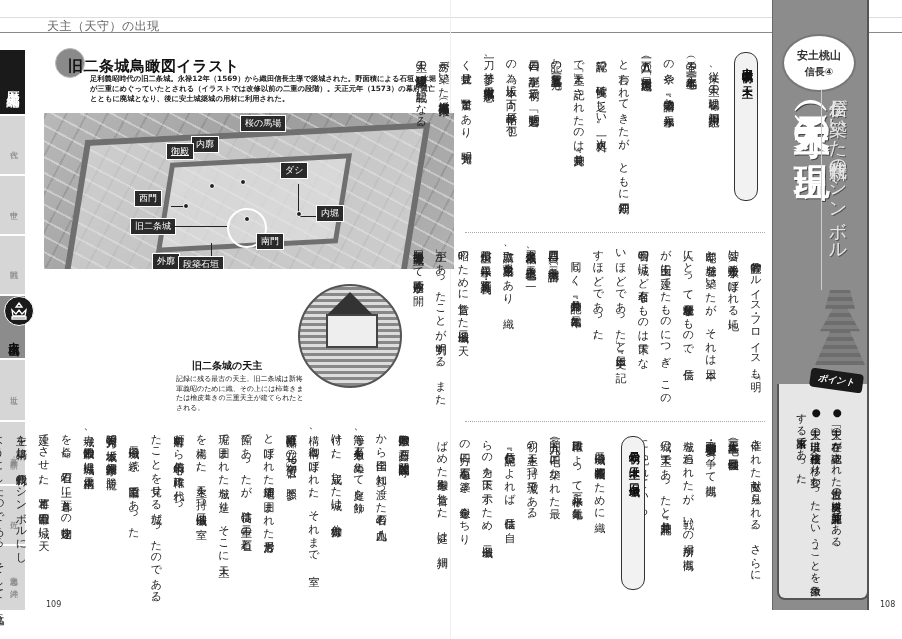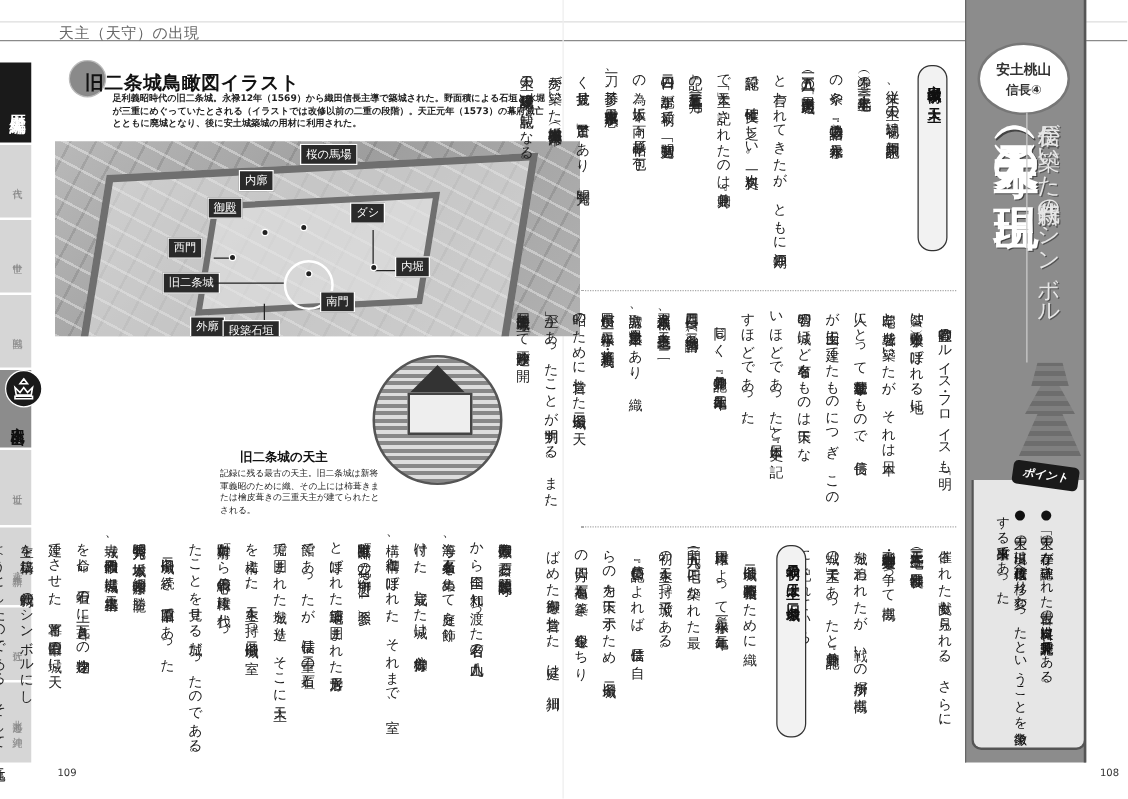--- a/index.html
+++ b/index.html
@@ -25,21 +25,21 @@
   
   .illus-badge { position:absolute; left:55px; top:48px; width:28px; height:28px; border-radius:50%; background:#8a8a8a; border:1px solid #bbb; }
   .illus-title { position:absolute; left:68px; top:57px; font-size:15px; font-weight:bold; color:#111; letter-spacing:0.5px; }
   .illus-caption { position:absolute; left:90px; top:74px; width:350px; font-size:7.3px; line-height:10px; color:#222;font-weight:bold; }
 
   
   .map { position:absolute; left:44px; top:113px; width:410px; height:156px; overflow:hidden;
          background:
            repeating-linear-gradient(28deg, rgba(255,255,255,0.35) 0 2px, transparent 2px 14px),
            repeating-linear-gradient(-62deg, rgba(0,0,0,0.10) 0 2px, transparent 2px 18px),
-           linear-gradient(135deg,#b9b9b9,#9e9e9e 45%,#b2b2b2); padding-left: 10px; }
+           linear-gradient(135deg,#b9b9b9,#9e9e9e 45%,#b2b2b2); }
   .enclosure { position:absolute; border:6px solid #6f6f6f; background:rgba(230,230,230,0.55); transform:skewX(-12deg) rotate(-3deg); }
   .label { position:absolute; background:#2a2a2a; color:#fff; font-size:9px; padding:1px 4px; border:1px solid #fff; white-space:nowrap; }
   .leader { position:absolute; background:#222; }
   .dot { position:absolute; width:4px; height:4px; border-radius:50%; background:#222; border:1px solid #fff; }
   .ring { position:absolute; left:183px; top:95px; width:36px; height:36px; border-radius:50%; border:2px solid #fff; }
   .zoom-circle { position:absolute; left:298px; top:284px; width:100px; height:100px; border-radius:50%; background:
       repeating-linear-gradient(0deg,#888 0 3px,#ddd 3px 6px); border:2px solid #555; overflow:hidden; }
   .zoom-circle .roof { position:absolute; left:28px; top:6px; width:0; height:0; border-left:22px solid transparent; border-right:22px solid transparent; border-bottom:22px solid #333; }
   .zoom-circle .body { position:absolute; left:26px; top:28px; width:48px; height:30px; background:#eee; border:2px solid #444; }
   .arrow { position:absolute; left:237px; top:180px; width:120px; height:5px; background:#333; transform:rotate(52deg); transform-origin:left center; }
@@ -62,21 +62,21 @@
   .band-circle .sub { font-size:10px; font-weight:bold; color:#333; margin-top:2px; }
   .main-title { position:absolute; left:787px; top:88px; writing-mode:vertical-rl; font-size:36px; font-weight:bold; color:#fff; letter-spacing:1px; text-shadow:1px 1px 0 #444; font-family:"DejaVu Sans", sans-serif; }
   .sub-title { position:absolute; left:826px; top:86px; writing-mode:vertical-rl; font-size:18px; color:#e6e6e6; text-shadow:1px 1px 0 #555; letter-spacing:0; }
   .band-divider { position:absolute; left:821px; top:90px; width:1px; height:200px; background:#ccc; }
   .castle-silhouette { position:absolute; left:815px; top:290px; width:50px; height:75px; background:
        repeating-linear-gradient(0deg,#6d6d6d 0 4px,#7f7f7f 4px 8px); clip-path:polygon(30% 0,70% 0,80% 25%,65% 25%,90% 55%,70% 55%,100% 100%,0 100%,30% 55%,10% 55%,35% 25%,20% 25%); }
   .point-box { position:absolute; left:777px; top:384px; width:88px; height:214px; background:#e6e6e6; border:2px solid #555; border-radius:0 0 8px 8px; border-top:none; }
   .point-tag { position:absolute; left:810px; top:371px; background:#1a1a1a; color:#fff; font-size:9px; font-weight:bold; padding:3px 8px; border-radius:4px; transform:rotate(8deg); font-style:italic; }
   .point-text { position:absolute; top:406px; writing-mode:vertical-rl; font-size:10.5px; line-height:14px; color:#111; font-family:"DejaVu Sans", sans-serif; }
 
-  .page-num { position:absolute; top:614px; font-size:8px; color:#333; }
+  .page-num { position:absolute; top:600px; font-size:8px; color:#333; }
 </style>
 </head>
 <body>
 
 <div class="topline"></div>
 <div class="hdrline" style="left:0;width:772px;"></div>
 <div class="hdrline" style="left:866px;width:36px;"></div>
 <div class="spine"></div>
 
 <div class="running-head">天主（天守）の出現</div>
@@ -119,21 +119,21 @@
 <div class="illus-caption">足利義昭時代の旧二条城。永禄12年（1569）から織田信長主導で築城された。野面積による石垣と水堀が三重にめぐっていたとされる（イラストでは改修以前の二重の段階）。天正元年（1573）の幕府滅亡とともに廃城となり、後に安土城築城の用材に利用された。</div>
 
 <div class="map">
   <div class="enclosure" style="left:30px;top:18px;width:330px;height:150px;"></div>
   <div class="enclosure" style="left:120px;top:45px;width:170px;height:80px;border-width:5px;"></div>
   <div class="ring"></div>
   <div class="arrow"></div>
 
   <div class="label" style="left:196px;top:2px;">桜の馬場</div>
   <div class="label" style="left:147px;top:23px;">内廓</div>
-  <div class="label" style="left:122px;top:45px;text-decoration:underline;">御殿</div>
+  <div class="label" style="left:122px;top:30px;text-decoration:underline;">御殿</div>
   <div class="label" style="left:236px;top:49px;">ダシ</div>
   <div class="label" style="left:90px;top:77px;">西門</div>
   <div class="label" style="left:272px;top:92px;">内堀</div>
   <div class="label" style="left:86px;top:105px;">旧二条城</div>
   <div class="label" style="left:212px;top:120px;">南門</div>
   <div class="label" style="left:108px;top:140px;">外廓</div>
   <div class="label" style="left:134px;top:143px;">段築石垣</div>
   <div class="label" style="left:118px;top:170px;">外堀</div>
 
   <div class="leader" style="left:127px;top:93px;width:14px;height:1px;"></div>

